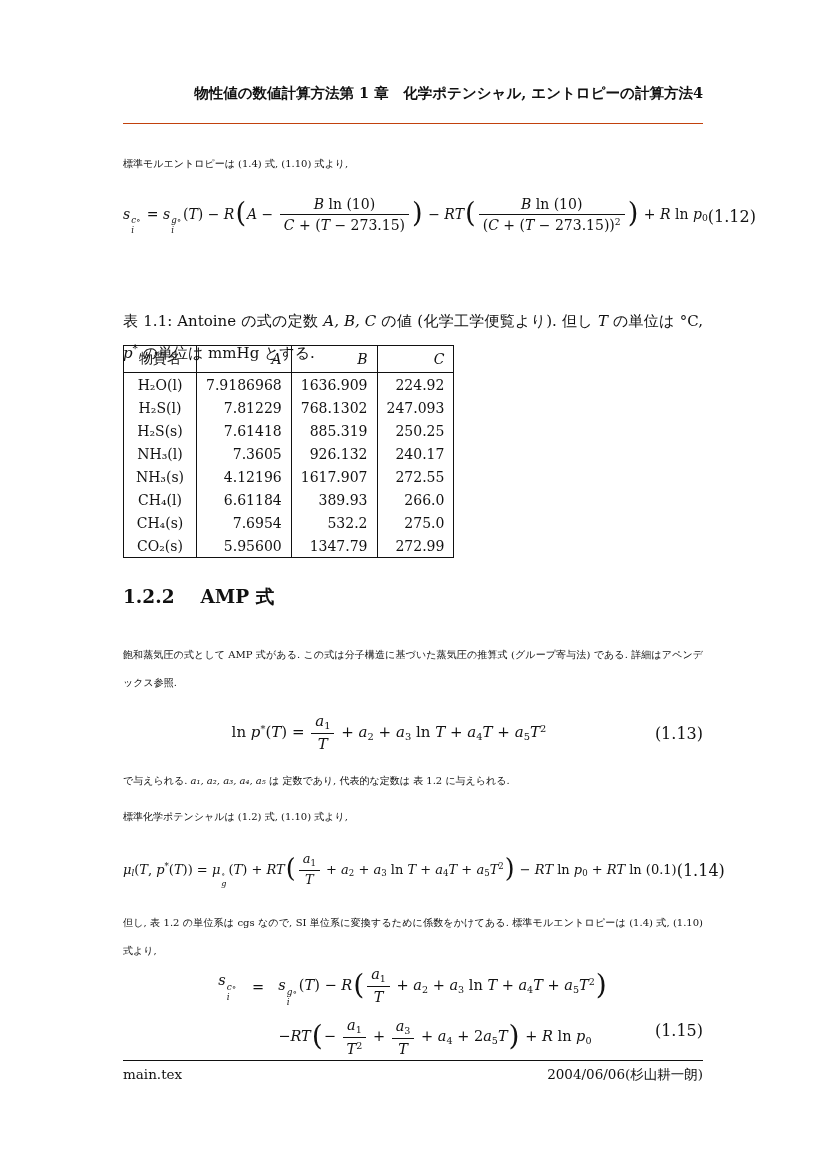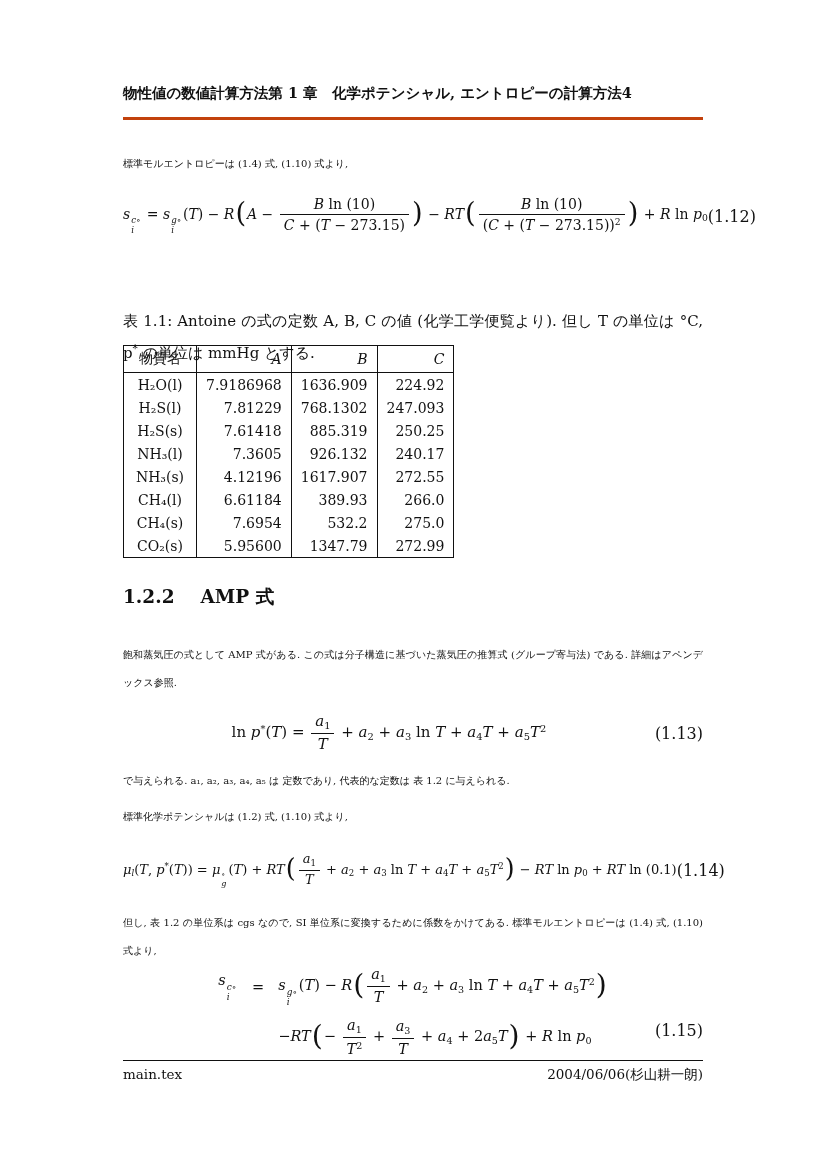--- a/index.html
+++ b/index.html
@@ -7,27 +7,27 @@
     position:relative;
     width:826px;height:1169px;
     background:#ffffff;
     font-family:"DejaVu Serif","Liberation Serif",serif;
     color:#111111;
     overflow:hidden;
   }
   .blk{position:absolute;left:123px;width:580px;}
 
   
-  .hdr{top:84px;display:flex;justify-content:flex-start;align-items:baseline;
-       font-weight:bold;font-size:14.5px;border-bottom:3px solid #c2410c;padding-bottom:14px;}
+  .hdr{top:84px;display:flex;justify-content:flex-end;align-items:baseline;
+       font-weight:bold;font-size:14.5px;border-bottom:1px solid #c2410c;padding-bottom:20px;}
   .hdr .pagenum{font-family:"DejaVu Serif",serif;font-weight:bold;}
 
   
   .para{font-size:10px;line-height:28px;text-align:justify;}
-  .it{}
+  .it{font-style:italic;}
 
   
   .sect{top:584px;font-weight:bold;font-size:18.5px;}
   .sect .num{margin-right:26px;}
 
   
   .eqrow{display:flex;align-items:center;white-space:nowrap;}
   .eqmath{margin:0 auto;line-height:1.25;}
   .eqtag{flex:none;font-size:16px;}
   .mi{font-style:italic;}

